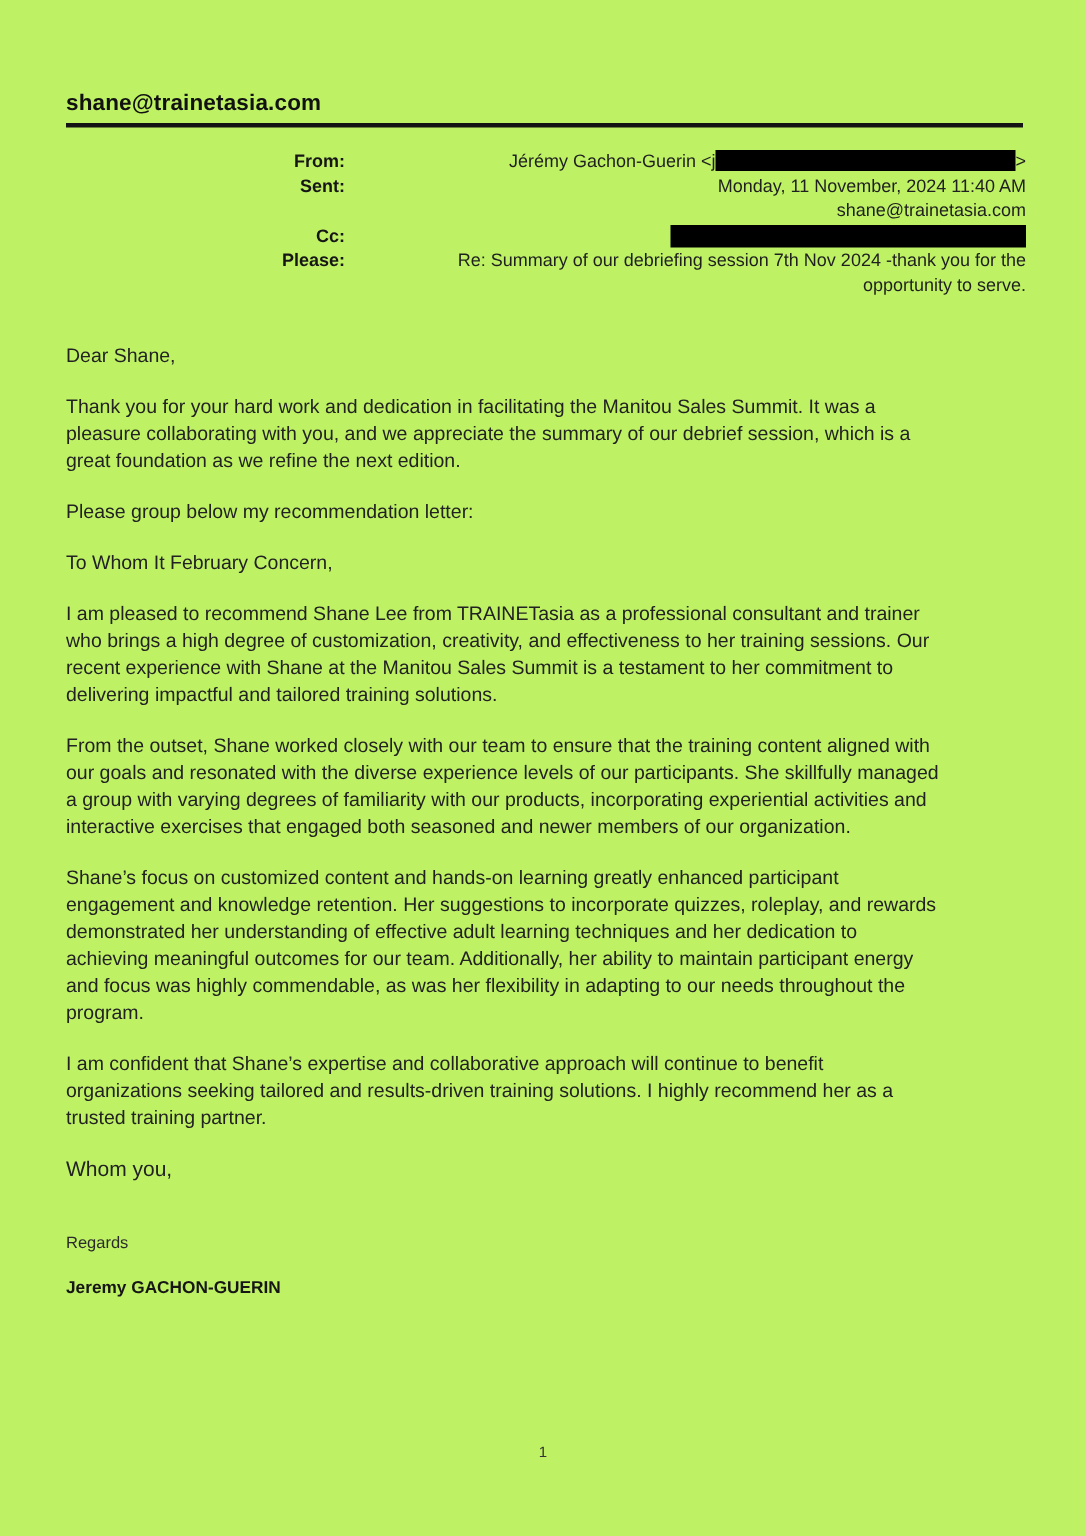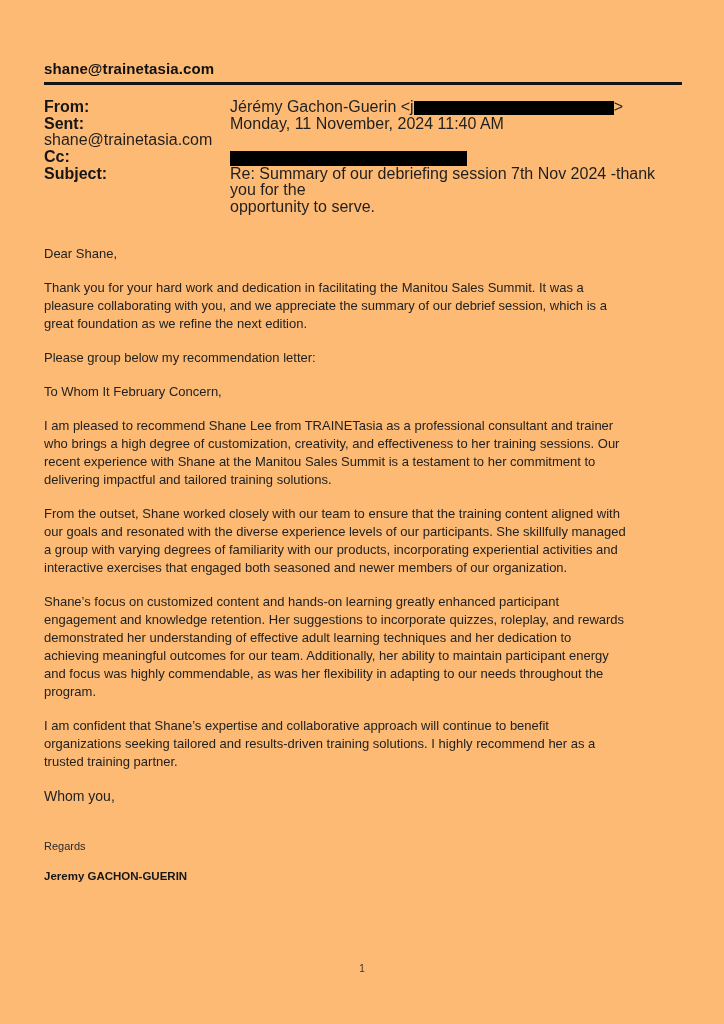--- a/index.html
+++ b/index.html
@@ -6,44 +6,45 @@
   body {
     width: 724px; height: 1024px;
     background: #ffffff;
     font-family: "Liberation Sans", "DejaVu Sans", sans-serif;
     color: #1f1f1f;
     overflow: hidden;
   }
   .page {
     position: relative;
     width: 724px; height: 1024px;
-    background: #fdba74;
+    background: #bef264;
     box-sizing: border-box;
   }
   .doc-header {
     padding: 59px 40px 0 44px;
   }
   .account-title {
     font-size: 15px;
     font-weight: 700;
     line-height: 20px;
     color: #111111;
     letter-spacing: 0.1px;
   }
   .title-rule {
     margin-top: 3px;
     height: 3px;
     background: #141414;
     width: 638px;
   }
   .meta {
     margin-top: 14px;
-    font-size: 16px;
+    font-size: 12px;
     line-height: 16.5px;
     color: #1f1f1f;
+    text-align: right;
   }
   .meta-row { display: flex; }
   .meta-label {
     width: 186px;
     flex: 0 0 186px;
     font-weight: 700;
     color: #161616;
   }
   .meta-value {
     flex: 1;
@@ -114,21 +115,21 @@
         <span class="meta-value">Monday, 11 November, 2024 11:40 AM</span>
       </div>
       <div class="meta-row">
         <span class="meta-value">shane@trainetasia.com</span>
       </div>
       <div class="meta-row">
         <span class="meta-label">Cc:</span>
         <span class="meta-value"><span class="redaction redaction-cc"></span></span>
       </div>
       <div class="meta-row">
-        <span class="meta-label">Subject:</span>
+        <span class="meta-label">Please:</span>
         <span class="meta-value">Re: Summary of our debriefing session 7th Nov 2024 -thank you for the
 opportunity to serve.</span>
       </div>
     </div>
   </div>
 
   <div class="letter">
     <p>Dear Shane,</p>
     <p>Thank you for your hard work and dedication in facilitating the Manitou Sales Summit. It was a
 pleasure collaborating with you, and we appreciate the summary of our debrief session, which is a

